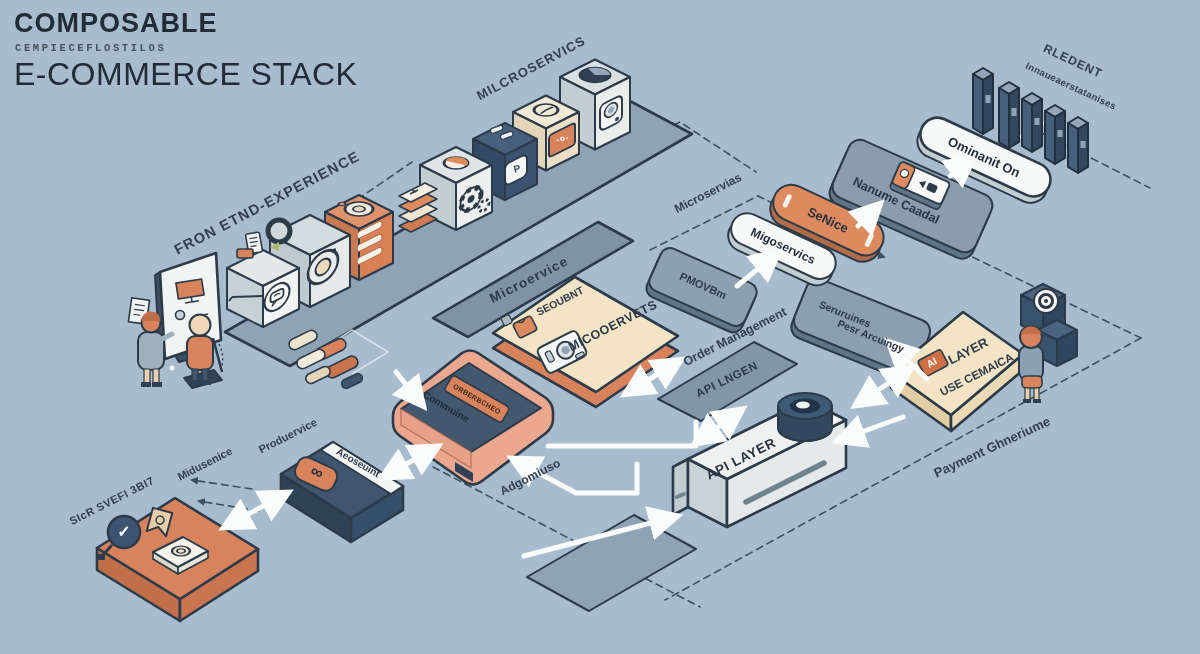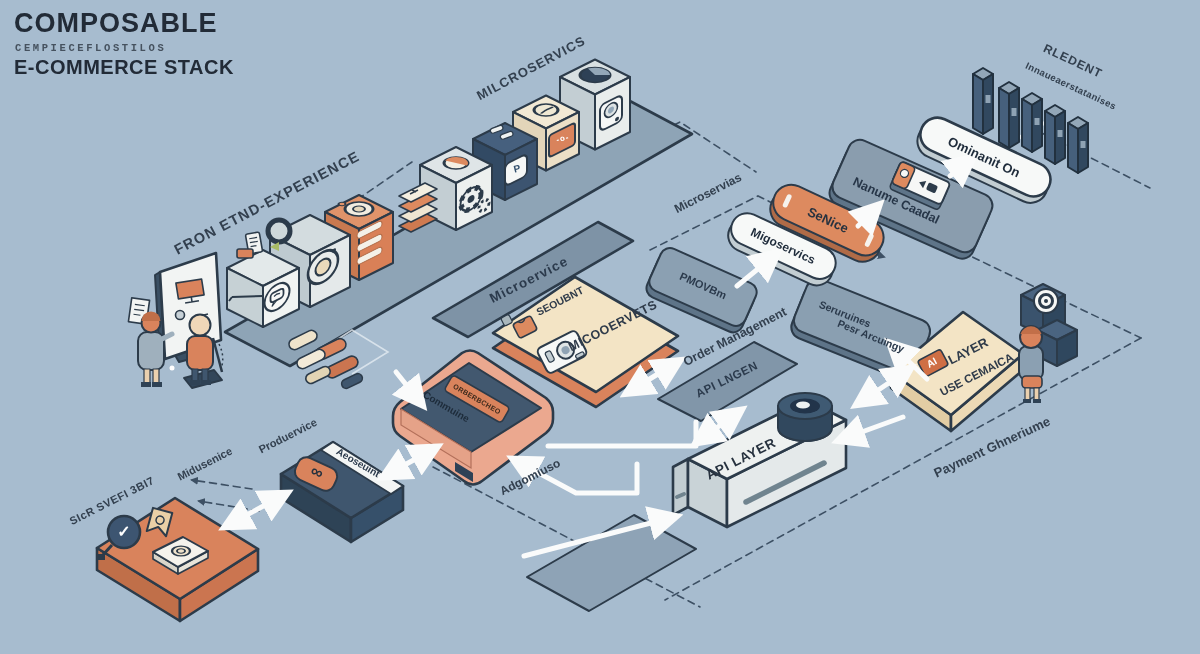--- a/index.html
+++ b/index.html
@@ -5,21 +5,21 @@
   html,body{margin:0;padding:0;background:#8fa3b5;}
   .stage{position:relative;width:1200px;height:654px;background:#a7bccf;overflow:hidden;
          font-family:"Liberation Sans",sans-serif;}
   .stage svg{position:absolute;left:0;top:0;}
   .layer{position:absolute;left:0;top:0;width:100%;height:100%;pointer-events:none;}
   .lbl{position:absolute;white-space:nowrap;color:#33404f;
        transform:translate(-50%,-50%) rotate(var(--r,0deg));line-height:1;}
   .title{position:absolute;left:14px;top:8px;color:#222b37;}
   .title .t1{font-size:27px;font-weight:800;letter-spacing:1px;}
   .title .t2{font-size:10.5px;font-weight:700;letter-spacing:2.6px;color:#46525f;margin:3px 0 2px 1px;font-family:Liberation Mono, monospace;}
-  .title .t3{font-size:20px;font-weight:700;letter-spacing:.5px;}
+  .title .t3{font-size:32px;font-weight:400;letter-spacing:.5px;}
   .o1{stroke:#2c3b4a;stroke-width:1.2;stroke-linejoin:round;stroke-linecap:round}
   .o15{stroke:#2c3b4a;stroke-width:1.6;stroke-linejoin:round;stroke-linecap:round}
   .o2{stroke:#2c3b4a;stroke-width:2;stroke-linejoin:round;stroke-linecap:round}
   .o25{stroke:#2c3b4a;stroke-width:2.6;stroke-linejoin:round;stroke-linecap:round}
   .dash{stroke:#3d5064;stroke-width:1.6;fill:none;stroke-dasharray:7 5;stroke-linecap:round}
   .warr{stroke:#fafbfb;stroke-width:5;fill:none;stroke-linecap:round;stroke-linejoin:round}
   .wthin{stroke:#e9eff3;stroke-width:3.5;fill:none;stroke-linecap:round}
 </style>
 </head>
 <body>

